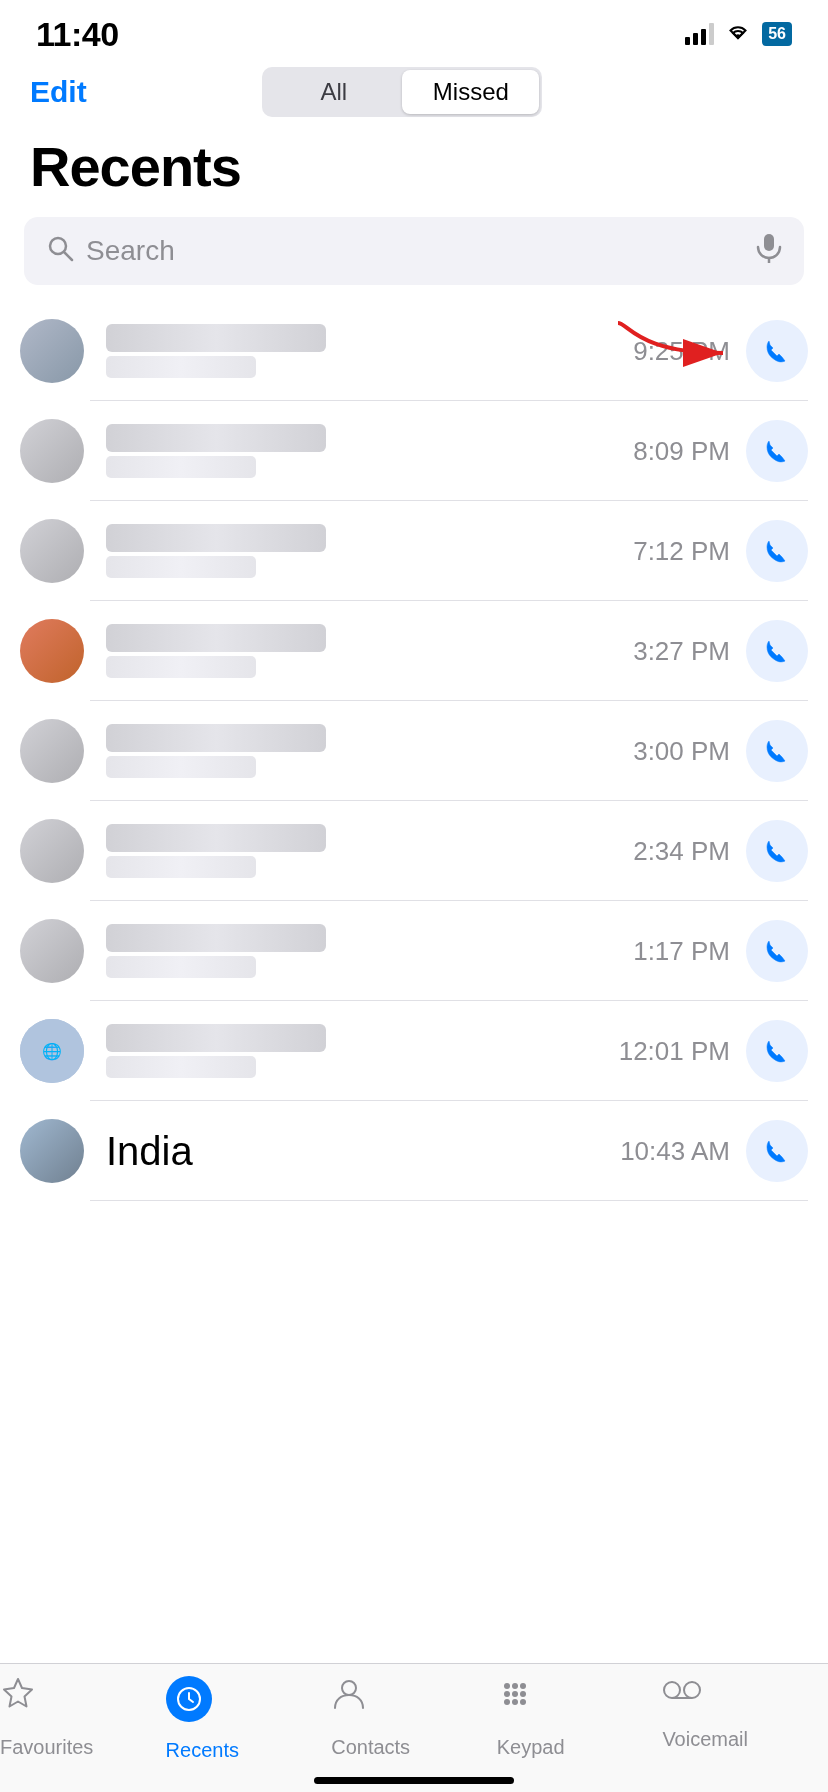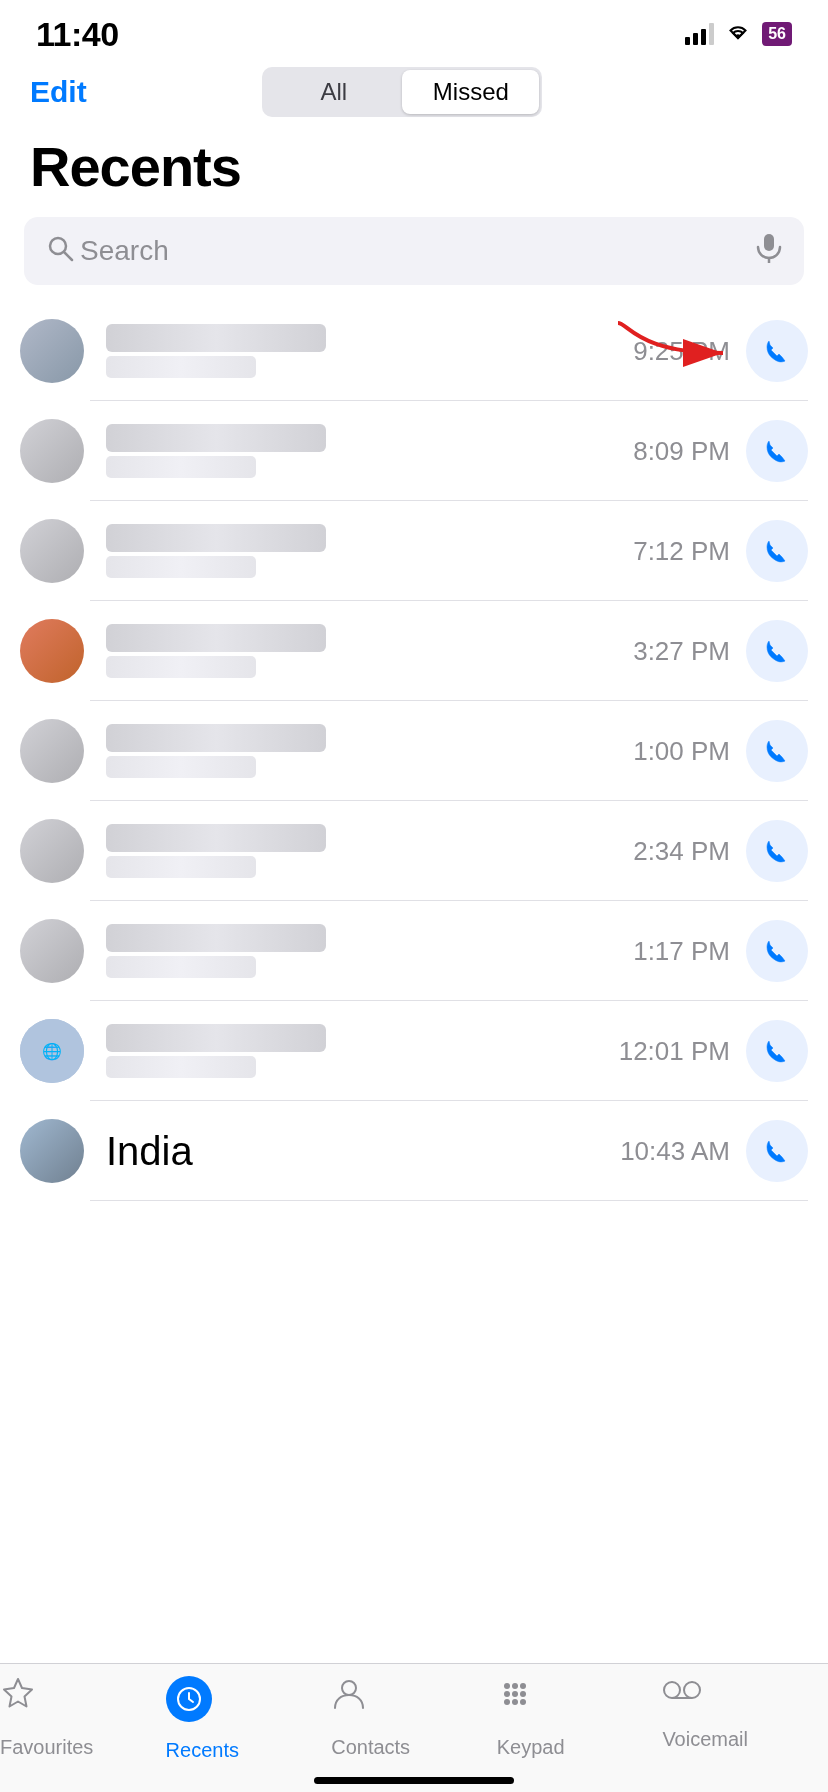--- a/index.html
+++ b/index.html
@@ -45,21 +45,21 @@
       border-radius: 1px;
     }
     .wifi-icon {
       font-size: 22px;
       color: #000;
     }
     .battery-box {
       display: inline-flex;
       align-items: center;
       justify-content: center;
-      background: #701a75;
+      background: #0369a1;
       color: #fff;
       font-size: 16px;
       font-weight: 700;
       padding: 3px 6px;
       border-radius: 4px;
       height: 24px;
     }
 
     
     .nav-bar {
@@ -113,21 +113,21 @@
 
     
     .search-bar {
       margin: 0 24px 16px 24px;
       background: #f2f2f7;
       border-radius: 14px;
       height: 68px;
       display: flex;
       align-items: center;
       padding: 0 22px;
-      gap: 6px;
+      gap: 12px;
     }
     .search-icon-wrap {
       color: #8e8e93;
       font-size: 28px;
     }
     .search-input-text {
       flex: 1;
       font-size: 28px;
       color: #8e8e93;
     }
@@ -433,21 +433,21 @@
 
   <div class="call-item">
     <div class="avatar">
       <div class="avatar-img-placeholder"></div>
     </div>
     <div class="call-info">
       <div class="blurred-name"></div>
       <div class="blurred-sub"></div>
     </div>
     <div class="call-right">
-      <span class="call-time">1:00 PM</span>
+      <span class="call-time">3:00 PM</span>
       <div class="call-btn">
         <svg viewBox="0 0 28 28" fill="none">
           <path d="M6 4C6 4 4 6 4 10C4 18 10 22 14 24C18 26 22 24 22 24L19 20L16 17L14 19C13 18 12 17 11 16C10 15 9 14 8 13L10 11L7 8L6 4Z" fill="#007AFF" stroke="#007AFF" stroke-width="0.5"></path>
         </svg>
       </div>
     </div>
   </div>
 
   <div class="call-item">
     <div class="avatar">

